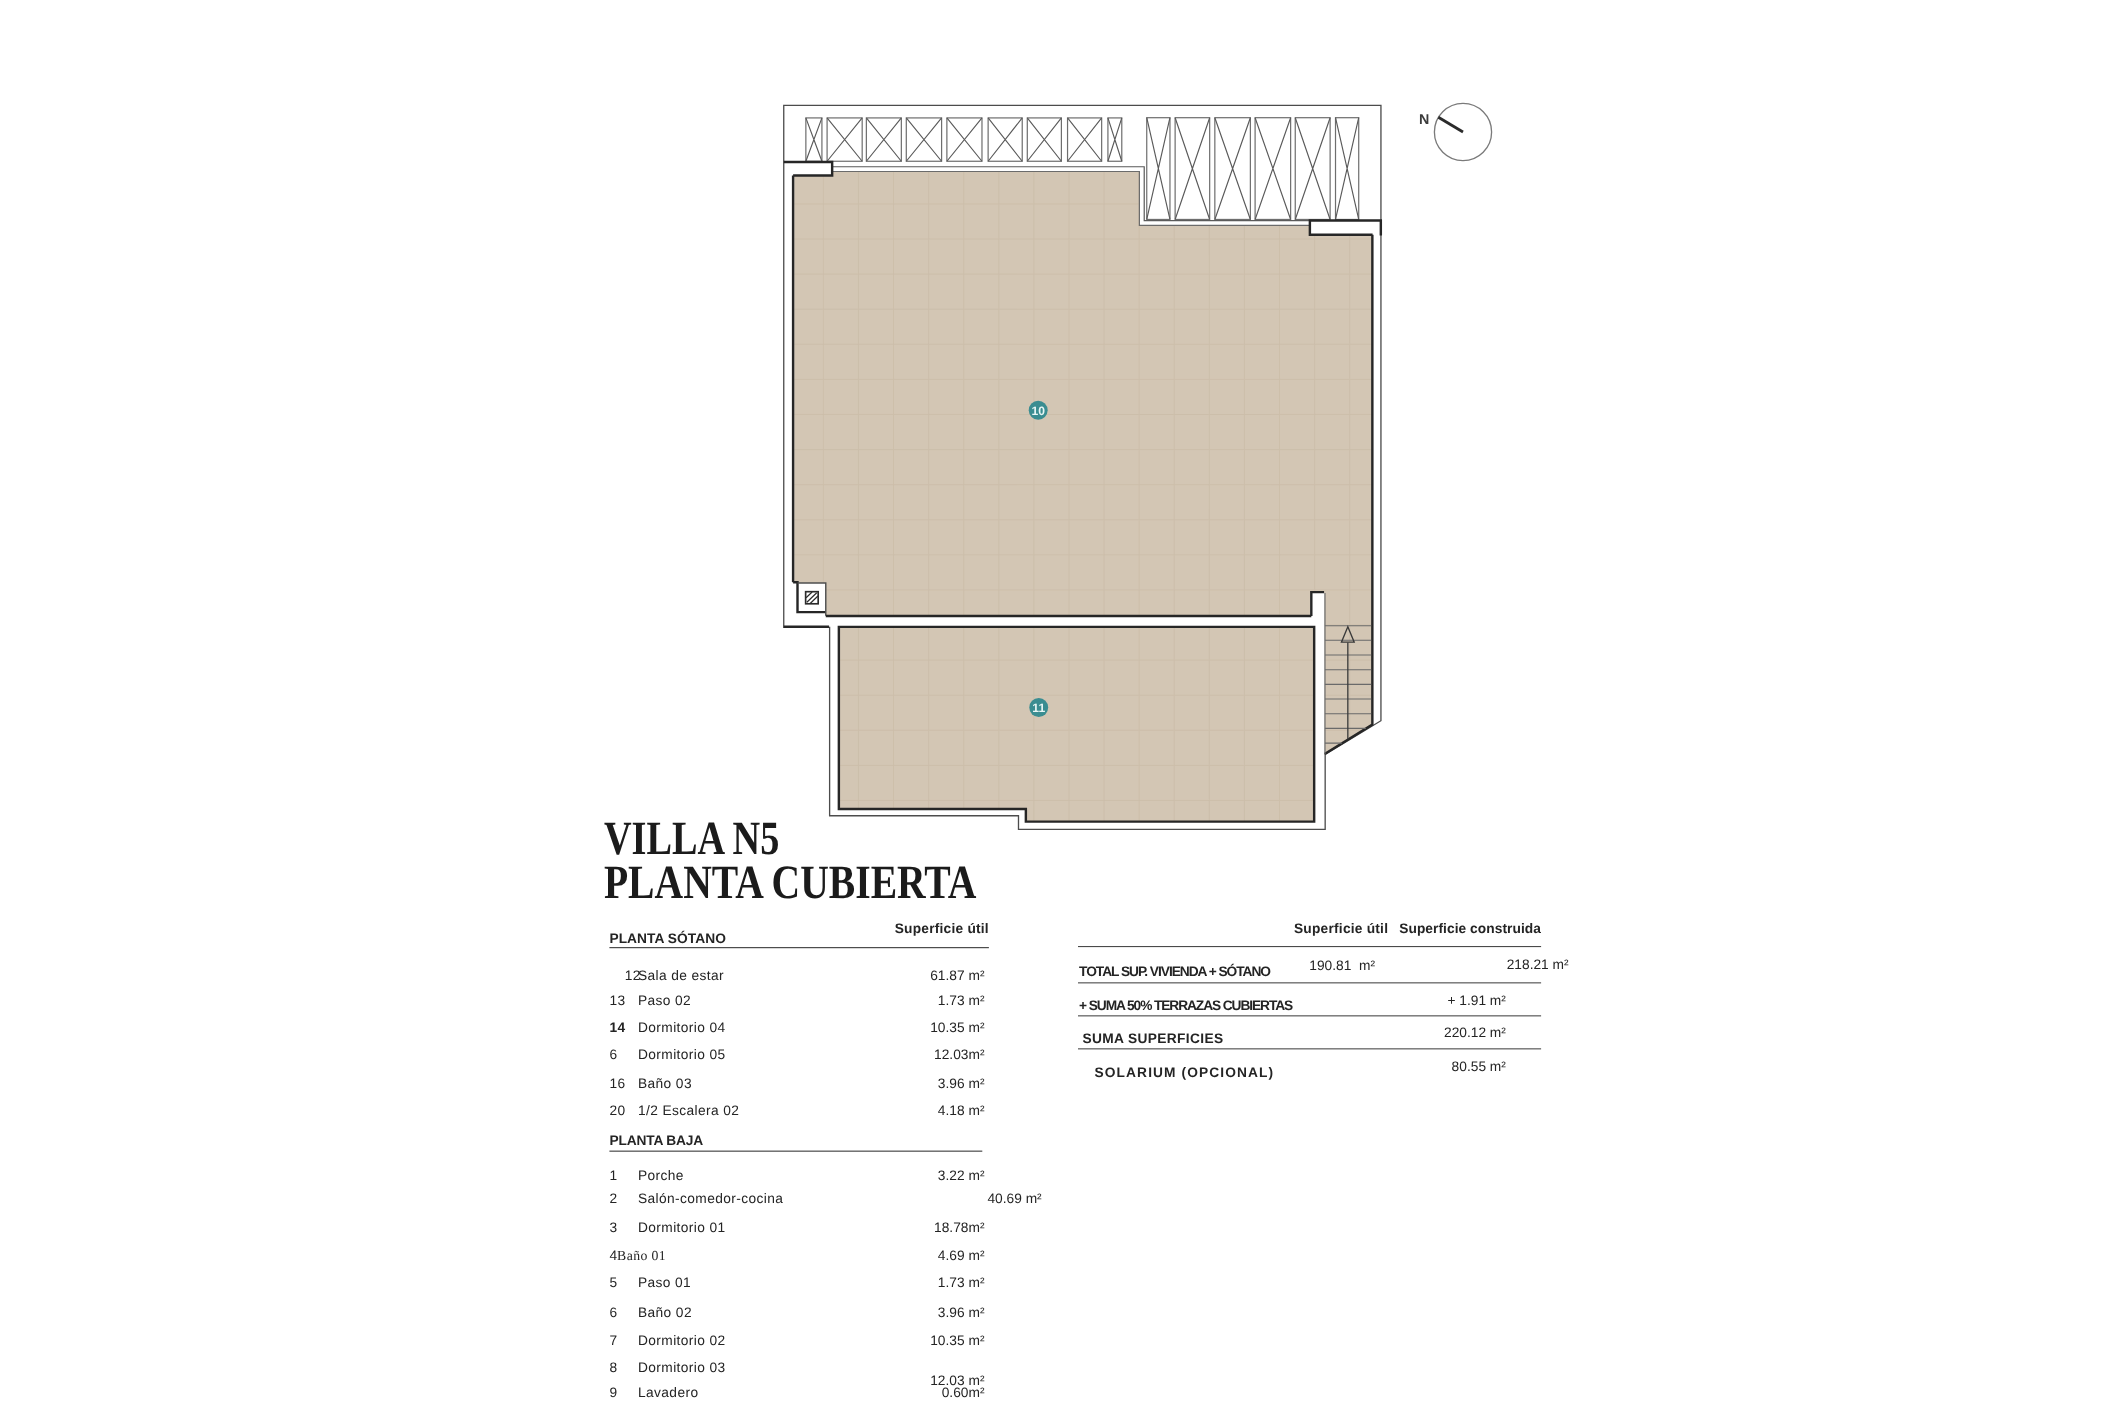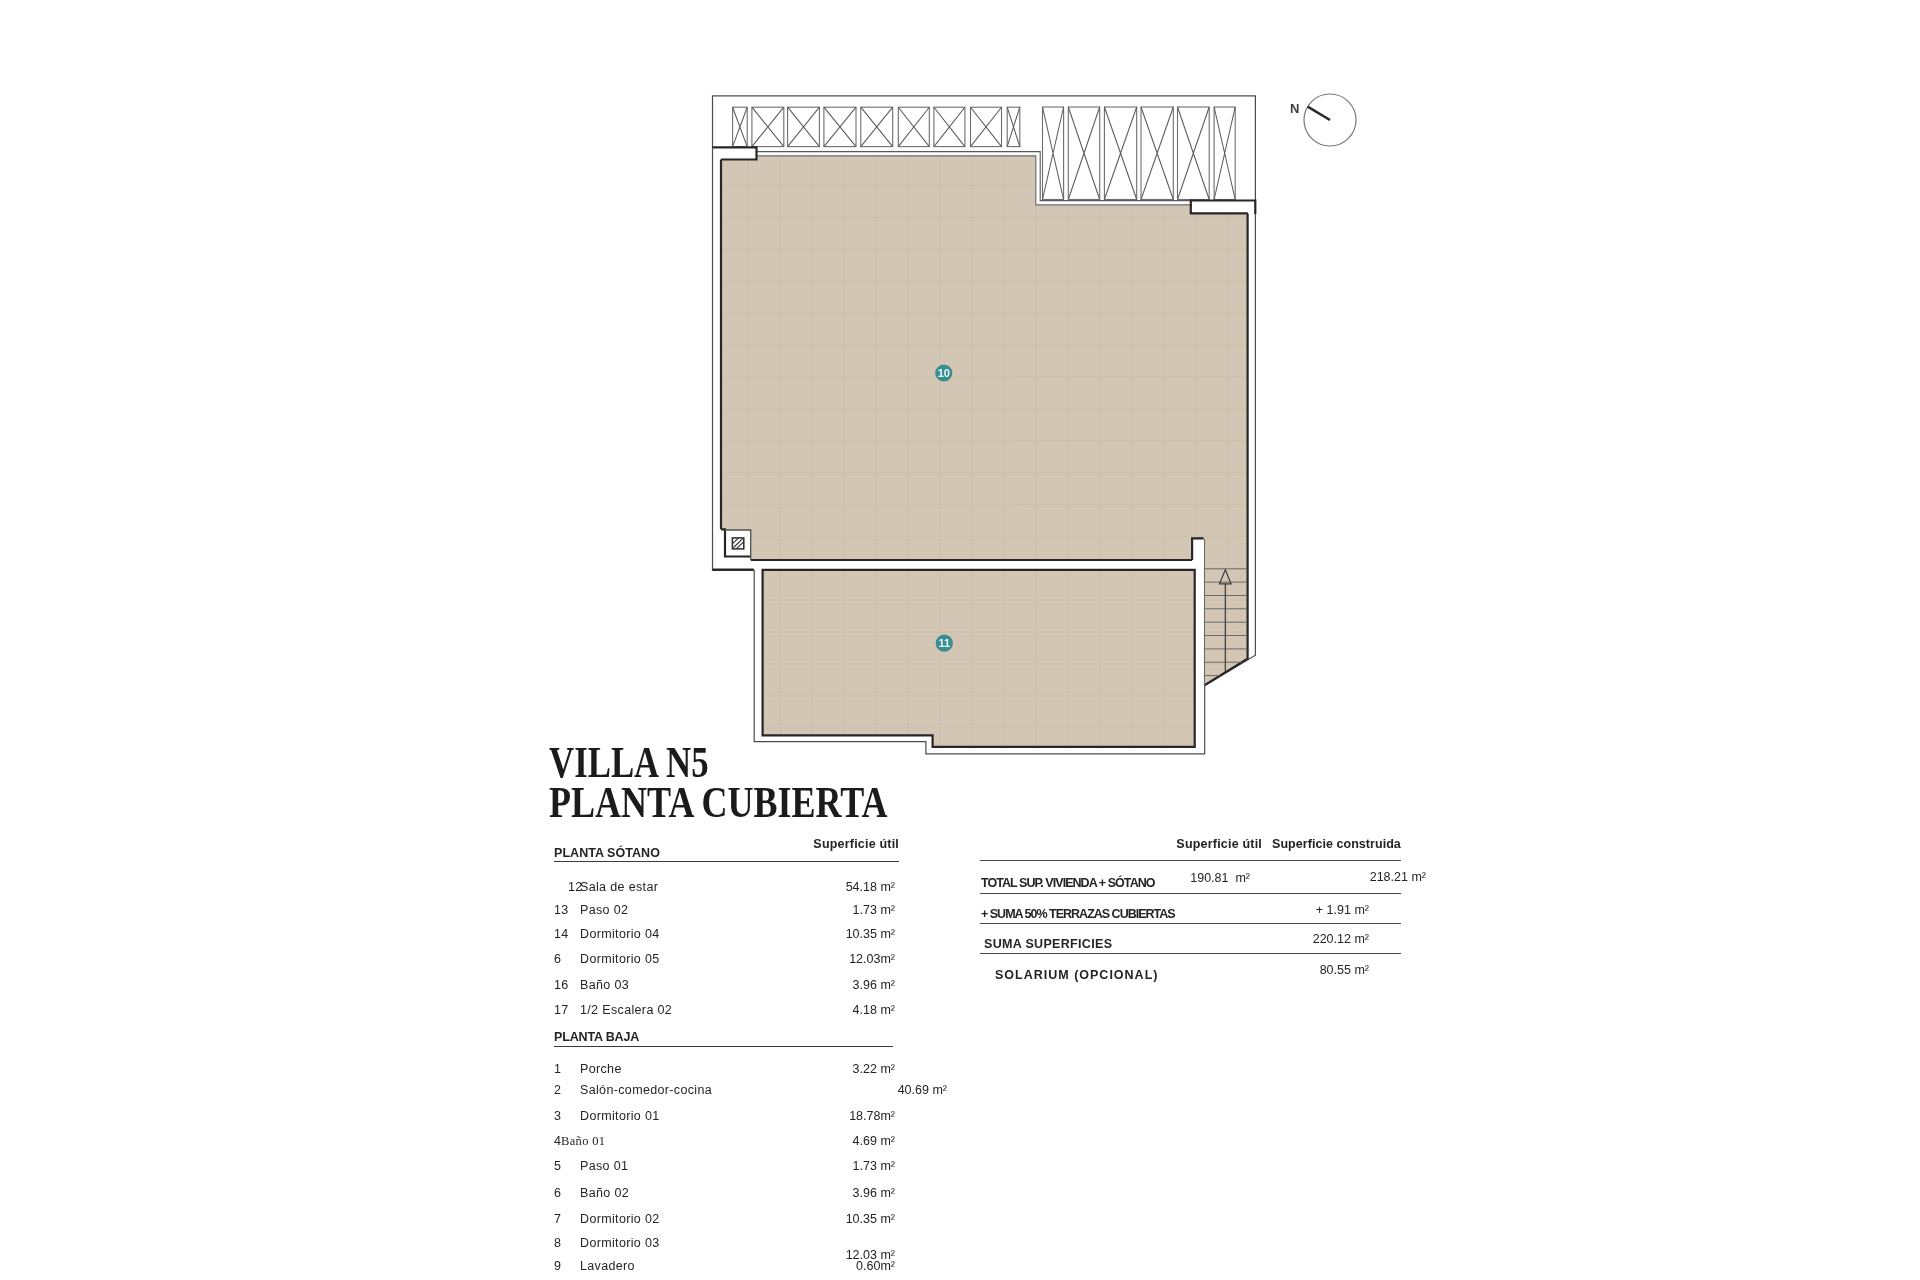--- a/index.html
+++ b/index.html
@@ -130,39 +130,39 @@
 
 <div class="abs" style="left:549px;top:740.5px;font-family:'Liberation Serif',serif;font-weight:bold;font-size:43.5px;line-height:43.5px;color:#1b1b1b;transform:scaleX(0.8);transform-origin:left top;">VILLA N5</div>
 <div class="abs" style="left:549px;top:781px;font-family:'Liberation Serif',serif;font-weight:bold;font-size:43.5px;line-height:43.5px;color:#1b1b1b;transform:scaleX(0.828);transform-origin:left top;">PLANTA CUBIERTA</div>
 
 <div class="abs lbl bold" style="left:554px;top:846px;letter-spacing:0.05px;">PLANTA SÓTANO</div>
 <div class="abs lbl bold val" style="left:700px;top:836.8px;width:199px;letter-spacing:0.2px;">Superficie útil</div>
 <div class="hline" style="left:554px;top:861px;width:345px;"></div>
 
 <div class="abs lbl" style="left:554px;top:880px;margin-left:14px;">12</div>
 <div class="abs lbl" style="left:580px;top:880px;">Sala de estar</div>
-<div class="abs lbl val" style="left:700px;top:880px;width:195px;">54.18 m²</div>
+<div class="abs lbl val" style="left:700px;top:880px;width:195px;">61.87 m²</div>
 
 <div class="abs lbl" style="left:554px;top:902.5px;">13</div>
 <div class="abs lbl" style="left:580px;top:902.5px;">Paso 02</div>
 <div class="abs lbl val" style="left:700px;top:902.5px;width:195px;">1.73 m²</div>
 
-<div class="abs lbl" style="left:554px;top:927px;">14</div>
+<div class="abs lbl" style="left:554px;top:927px;font-weight:bold;">14</div>
 <div class="abs lbl" style="left:580px;top:927px;">Dormitorio 04</div>
 <div class="abs lbl val" style="left:700px;top:927px;width:195px;">10.35 m²</div>
 
 <div class="abs lbl" style="left:554px;top:952px;">6</div>
 <div class="abs lbl" style="left:580px;top:952px;">Dormitorio 05</div>
 <div class="abs lbl val" style="left:700px;top:952px;width:195px;">12.03m²</div>
 
 <div class="abs lbl" style="left:554px;top:978px;">16</div>
 <div class="abs lbl" style="left:580px;top:978px;">Baño 03</div>
 <div class="abs lbl val" style="left:700px;top:978px;width:195px;">3.96 m²</div>
 
-<div class="abs lbl" style="left:554px;top:1003px;">17</div>
+<div class="abs lbl" style="left:554px;top:1003px;">20</div>
 <div class="abs lbl" style="left:580px;top:1003px;">1/2 Escalera 02</div>
 <div class="abs lbl val" style="left:700px;top:1003px;width:195px;">4.18 m²</div>
 
 <div class="abs lbl bold" style="left:554px;top:1030px;letter-spacing:-0.15px;">PLANTA BAJA</div>
 <div class="hline" style="left:554px;top:1046px;width:339px;"></div>
 
 <div class="abs lbl" style="left:554px;top:1062px;">1</div>
 <div class="abs lbl" style="left:580px;top:1062px;">Porche</div>
 <div class="abs lbl val" style="left:700px;top:1062px;width:195px;">3.22 m²</div>
 

